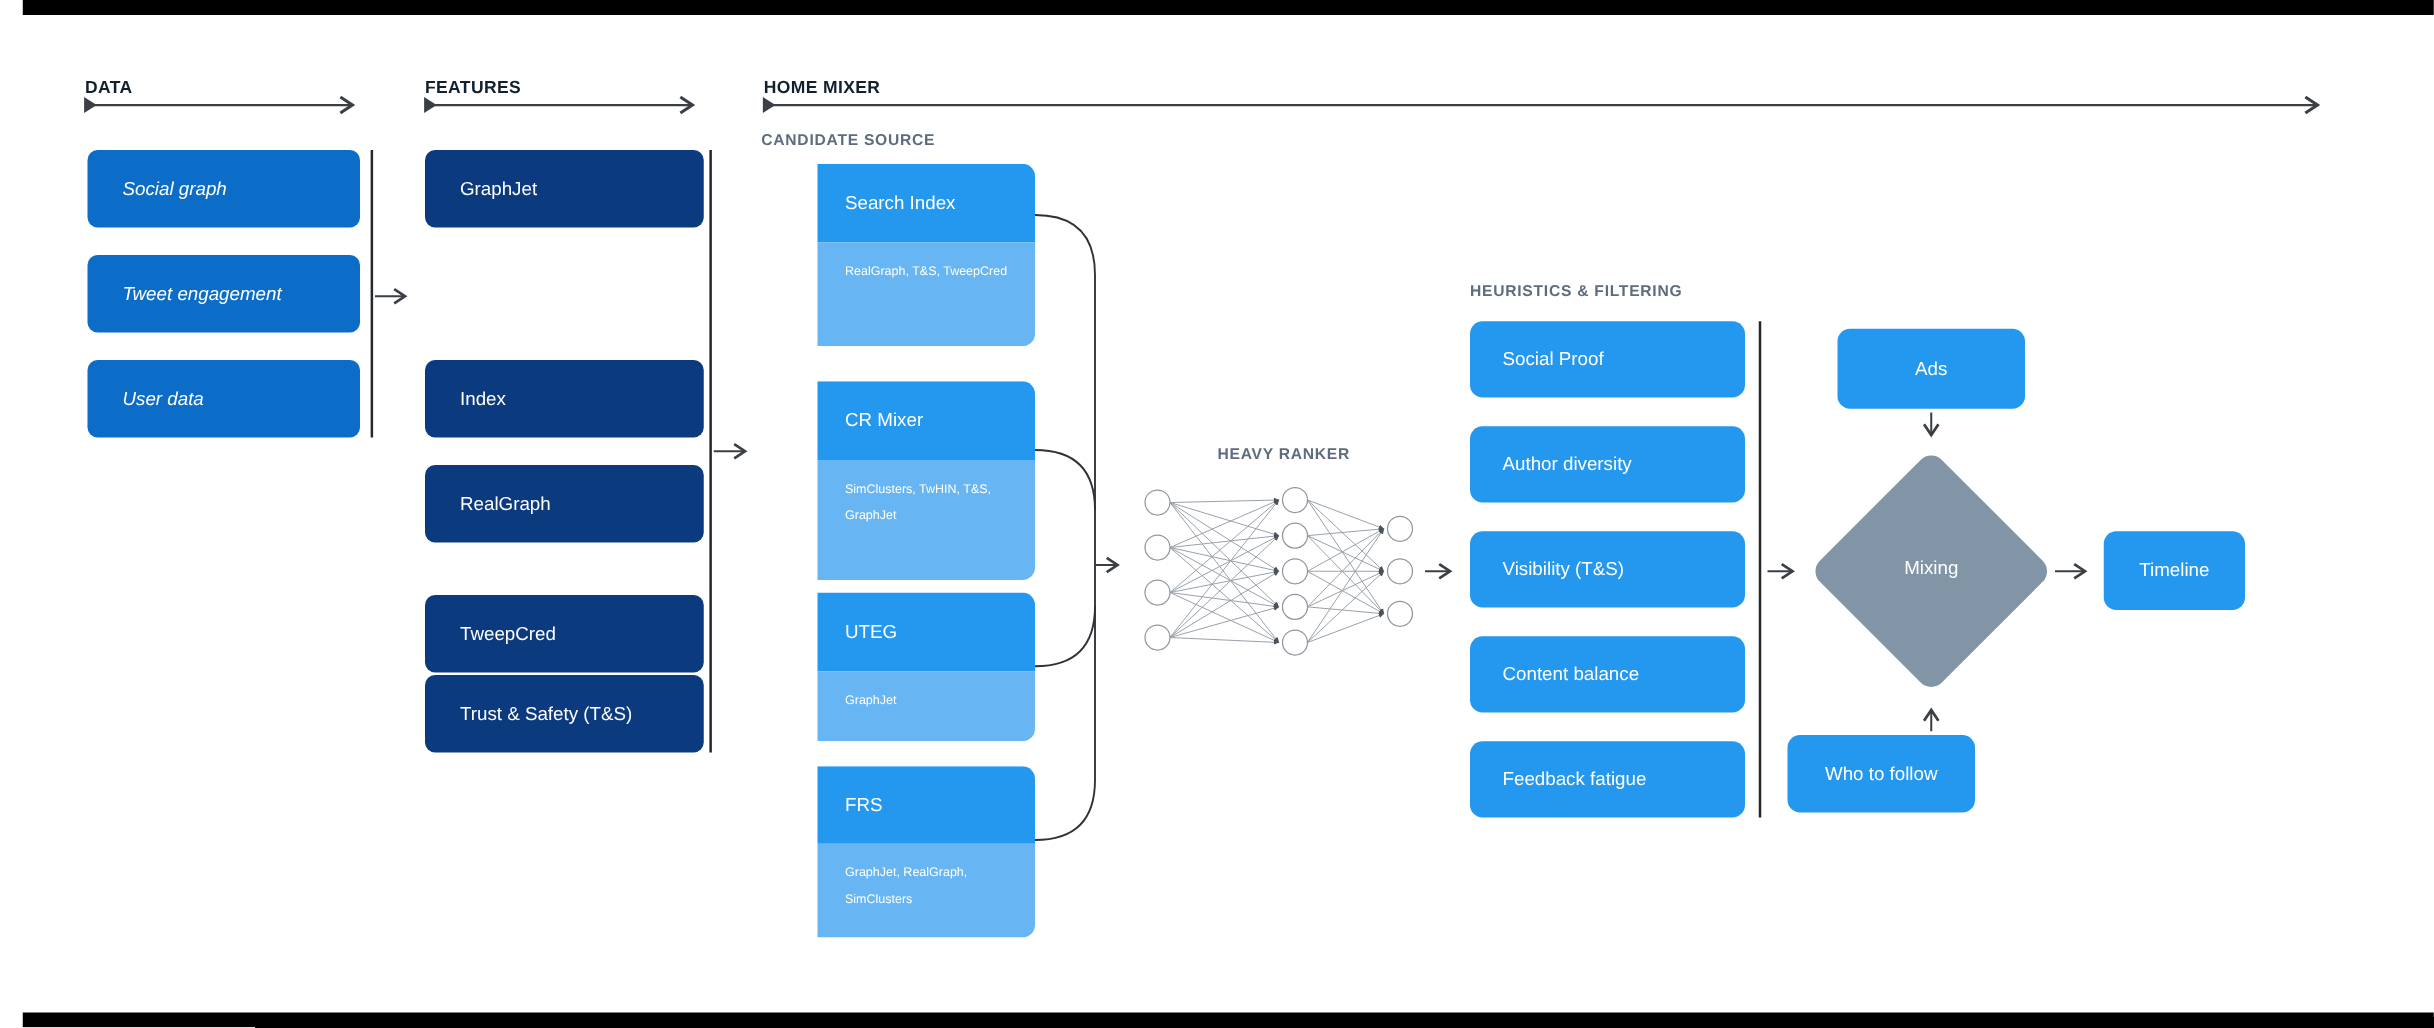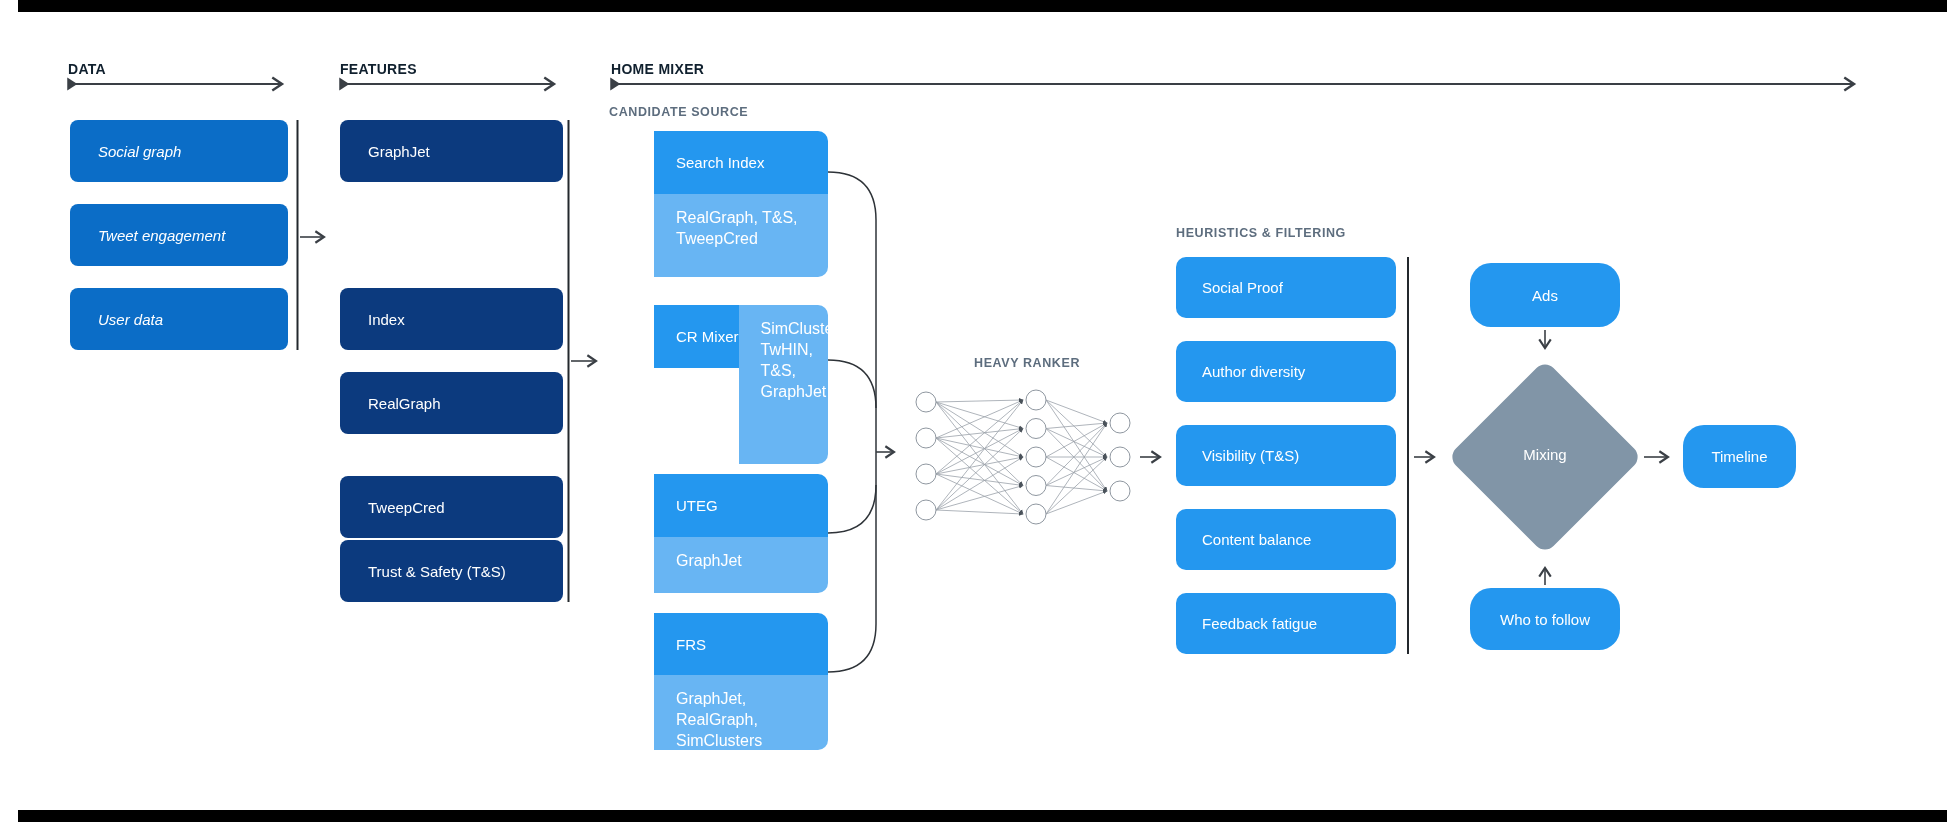--- a/index.html
+++ b/index.html
@@ -13,26 +13,26 @@
   .sec-label{position:absolute;font-size:14px;font-weight:bold;color:#10202e;letter-spacing:.3px;}
   .sub-label{position:absolute;font-size:12.5px;font-weight:bold;color:#5d6d7e;letter-spacing:.6px;}
 
   .box{position:absolute;border-radius:8px;color:#ffffff;font-size:15px;font-weight:500;
        display:flex;align-items:center;padding-left:28px;box-sizing:border-box;}
   .data-box{left:52px;width:218px;height:62px;background:#0b6dc7;font-style:italic;}
   .feat-box{left:322px;width:223px;height:62px;background:#0c3a7e;}
 
   .cand{position:absolute;left:591px;width:219px;border-radius:10px;overflow:hidden;color:#fff;box-sizing:border-box;padding-left:45px;}
   .cand-title{background:#2497ef;display:flex;align-items:center;padding-left:22px;font-size:15px;font-weight:500;box-sizing:border-box;}
-  .cand-sub{background:#68b5f3;padding:13px 14px 0 22px;font-size:16px;line-height:21px;font-weight:500;box-sizing:border-box;flex:1;}
+  .cand-sub{background:#68b5f3;padding:13px 14px 0 22px;font-size:10px;line-height:21px;font-weight:500;box-sizing:border-box;flex:1;}
 
   .heur-box{position:absolute;left:1158px;width:220px;height:61px;background:#2497ef;border-radius:10px;
             color:#fff;font-size:15px;font-weight:500;display:flex;align-items:center;padding-left:26px;box-sizing:border-box;}
 
-  .mix-box{position:absolute;background:#2497ef;border-radius:21px;color:#fff;font-size:15px;font-weight:500;
+  .mix-box{position:absolute;background:#2497ef;border-radius:10px;color:#fff;font-size:15px;font-weight:500;
            display:flex;align-items:center;justify-content:center;box-sizing:border-box;}
   .diamond-label{position:absolute;left:1430px;top:446px;width:194px;text-align:center;color:#fff;font-size:15px;font-weight:500;}
 </style>
 </head>
 <body>
 
 <div class="canvas">
   <div class="bar top"></div>
   <div class="bar bottom"></div>
 
@@ -147,21 +147,21 @@
   <div class="box feat-box" style="top:476px">TweepCred</div>
   <div class="box feat-box" style="top:540px">Trust &amp; Safety (T&amp;S)</div>
 
   <div class="sub-label" style="left:591px;top:105px">CANDIDATE SOURCE</div>
 
   <div class="cand" style="top:131px;height:146px;display:flex;flex-direction:column">
     <div class="cand-title" style="height:63px;flex:none">Search Index</div>
     <div class="cand-sub">RealGraph, T&amp;S, TweepCred</div>
   </div>
 
-  <div class="cand" style="top:305px;height:159px;display:flex;flex-direction:row">
+  <div class="cand" style="top:305px;height:159px;display:flex;flex-direction:column">
     <div class="cand-title" style="height:63px;flex:none">CR Mixer</div>
     <div class="cand-sub">SimClusters, TwHIN, T&amp;S, GraphJet</div>
   </div>
 
   <div class="cand" style="top:474px;height:119px;display:flex;flex-direction:column">
     <div class="cand-title" style="height:63px;flex:none">UTEG</div>
     <div class="cand-sub">GraphJet</div>
   </div>
 
   <div class="cand" style="top:613px;height:137px;display:flex;flex-direction:column">
@@ -173,15 +173,15 @@
 
   <div class="sub-label" style="left:1158px;top:226px">HEURISTICS &amp; FILTERING</div>
   <div class="heur-box" style="top:257px">Social Proof</div>
   <div class="heur-box" style="top:341px">Author diversity</div>
   <div class="heur-box" style="top:425px">Visibility (T&amp;S)</div>
   <div class="heur-box" style="top:509px">Content balance</div>
   <div class="heur-box" style="top:593px">Feedback fatigue</div>
 
   <div class="mix-box" style="left:1452px;top:263px;width:150px;height:64px">Ads</div>
   <div class="diamond-label">Mixing</div>
-  <div class="mix-box" style="left:1452px;top:588px;width:150px;height:62px">Who to follow</div>
+  <div class="mix-box" style="left:1412px;top:588px;width:150px;height:62px">Who to follow</div>
   <div class="mix-box" style="left:1665px;top:425px;width:113px;height:63px">Timeline</div>
 </div>
 
 </body></html>

